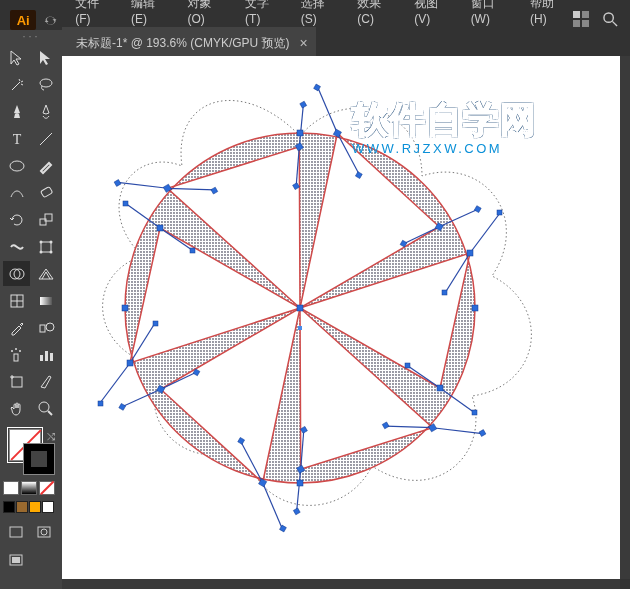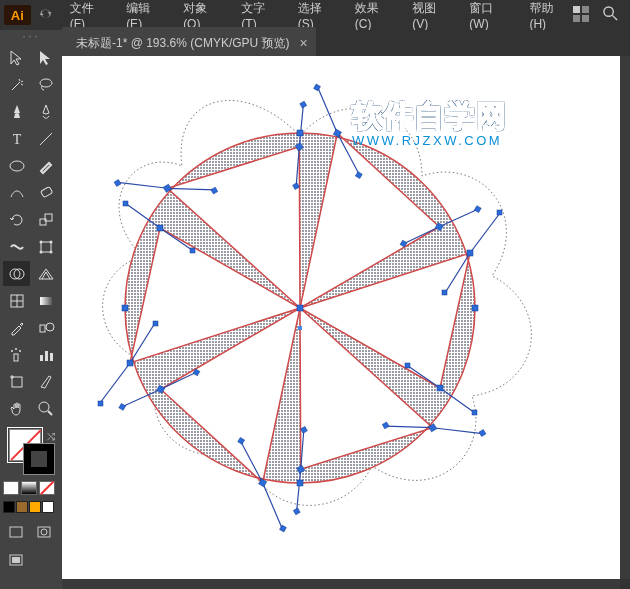--- a/index.html
+++ b/index.html
@@ -1,21 +1,21 @@
 <!DOCTYPE html>
 <html><head>
   <meta charset="utf-8">
   <style>
     * { margin: 0; padding: 0; box-sizing: border-box; }
     body { width: 630px; height: 589px; background: #ffffff; font-family: "Microsoft YaHei", sans-serif; font-size: 12px; overflow: hidden; }
     
     .app-frame { width: 630px; height: 589px; background: #2e2e2e; position: relative; }
     
     
-    .menubar { position: absolute; top: 0; left: 0; right: 0; height: 30px; background: #323232; display: flex; align-items: center; padding-left: 4px; }
+    .menubar { position: absolute; top: 0; left: 0; right: 0; height: 30px; background: #323232; display: flex; align-items: flex-end; padding-left: 10px; }
     .app-logo { width: 28px; height: 20px; background: #2a1506; color: #ff9a00; font-weight: bold; font-size: 13px; display: flex; align-items: center; justify-content: center; border-radius: 2px; margin-right: 8px; }
     .app-logo::before { content: 'Ai'; }
     .menu-sync { width: 16px; height: 16px; margin-right: 10px; color: #999; }
     .menu-items { display: flex; gap: 8px; }
     .menu-item { color: #ccc; padding: 4px 6px; cursor: pointer; font-size: 12px; }
     .menubar-right { margin-left: auto; margin-right: 12px; display: flex; gap: 14px; align-items: center; }
     .menubar-right-icon { color: #aaa; font-size: 14px; cursor: pointer; }
     
     
     .control-bar { position: absolute; top: 30px; left: 0; right: 0; height: 30px; background: #434343; }
@@ -57,21 +57,21 @@
     .tab-close { color: #bbb; cursor: pointer; font-size: 14px; }
     .canvas-viewport { position: absolute; top: 26px; left: 0; right: 10px; bottom: 10px; background: #fff; overflow: hidden; }
     .scroll-v { position: absolute; top: 26px; right: 0; bottom: 10px; width: 10px; background: #3a3a3a; }
     .scroll-h { position: absolute; left: 0; right: 10px; bottom: 0; height: 10px; background: #3a3a3a; }
     .scroll-corner { position: absolute; right: 0; bottom: 0; width: 10px; height: 10px; background: #323232; }
     
     .canvas-art { position: absolute; top: 0; left: 0; }
     
     
     .watermark { position: absolute; top: 40px; left: 290px; text-align: left; pointer-events: none; }
-    .wm-zh { font-size: 30px; font-weight: 900; color: #0b90d8; -webkit-text-stroke: 2px #fff; text-shadow: 1px 1px 0 #036, -1px 1px 0 #036, 1px -1px 0 #036, -1px -1px 0 #036; letter-spacing: 1px; font-family: "SimHei","Microsoft YaHei"; }
+    .wm-zh { font-size: 36px; font-weight: 900; color: #0b90d8; -webkit-text-stroke: 2px #fff; text-shadow: 1px 1px 0 #036, -1px 1px 0 #036, 1px -1px 0 #036, -1px -1px 0 #036; letter-spacing: 1px; font-family: "SimHei","Microsoft YaHei"; }
     .wm-en { font-size: 13px; font-weight: normal; color: #0b90d8; letter-spacing: 2.5px; margin-top: -4px; font-family: Arial; }
   </style>
 </head>
 <body>
 
 <div class="app-frame">
 
   <div class="menubar">
     <div class="app-logo"></div>
     <span class="menu-sync">

